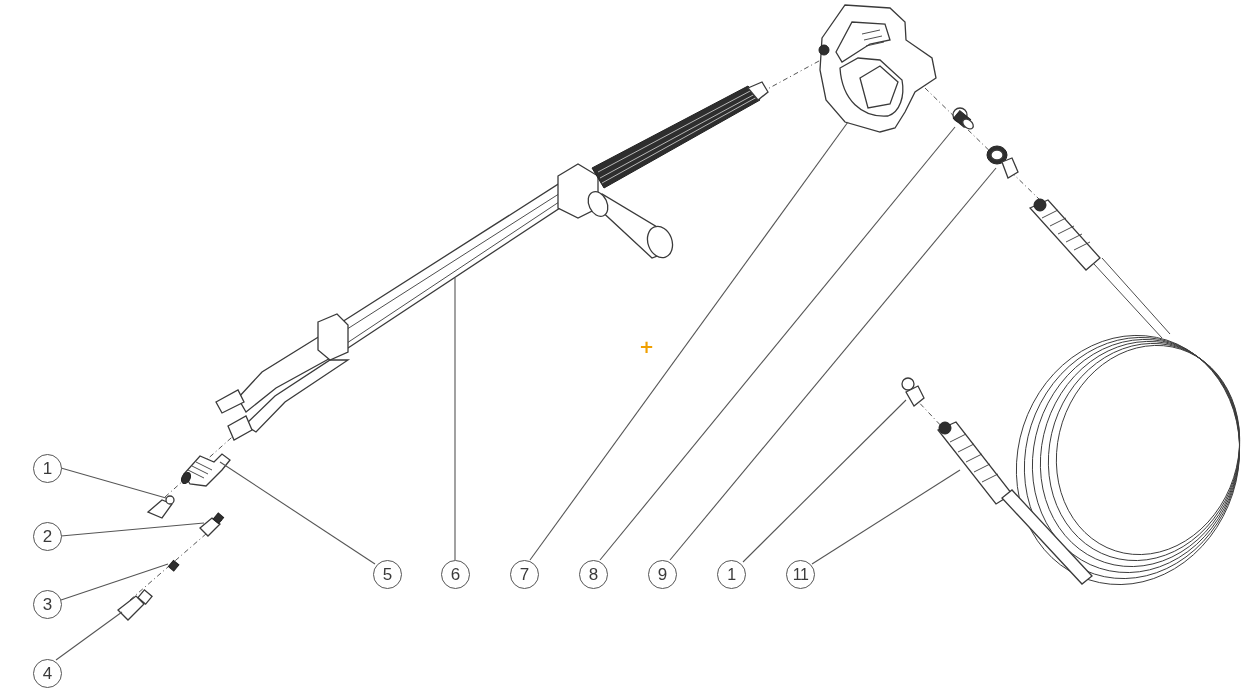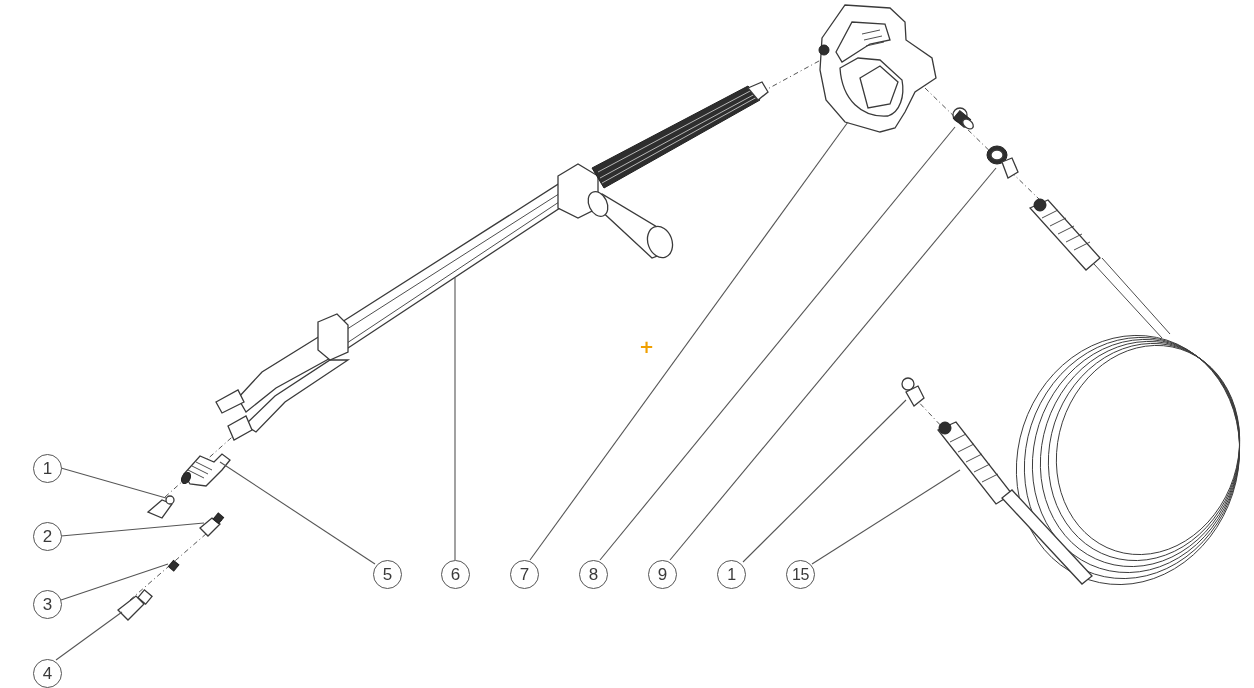--- a/index.html
+++ b/index.html
@@ -156,21 +156,21 @@
 <div class="callout" style="left:33px;top:454px">1</div>
 <div class="callout" style="left:33px;top:522px">2</div>
 <div class="callout" style="left:33px;top:590px">3</div>
 <div class="callout" style="left:33px;top:659px">4</div>
 <div class="callout" style="left:373px;top:560px">5</div>
 <div class="callout" style="left:441px;top:560px">6</div>
 <div class="callout" style="left:510px;top:560px">7</div>
 <div class="callout" style="left:579px;top:560px">8</div>
 <div class="callout" style="left:648px;top:560px">9</div>
 <div class="callout two-digit" style="left:717px;top:560px">1</div>
-<div class="callout two-digit" style="left:786px;top:560px">15</div>
+<div class="callout two-digit" style="left:786px;top:560px">11</div>
 
 <div class="hotspot" style="left:140px;top:490px;width:40px;height:35px"></div>
 <div class="hotspot" style="left:195px;top:510px;width:35px;height:32px"></div>
 <div class="hotspot" style="left:163px;top:556px;width:20px;height:20px"></div>
 <div class="hotspot" style="left:112px;top:588px;width:42px;height:38px"></div>
 <div class="hotspot" style="left:178px;top:448px;width:55px;height:42px"></div>
 <div class="hotspot" style="left:212px;top:160px;width:465px;height:285px"></div>
 <div class="hotspot" style="left:815px;top:0px;width:125px;height:135px"></div>
 <div class="hotspot" style="left:948px;top:104px;width:28px;height:28px"></div>
 <div class="hotspot" style="left:984px;top:142px;width:38px;height:40px"></div>

